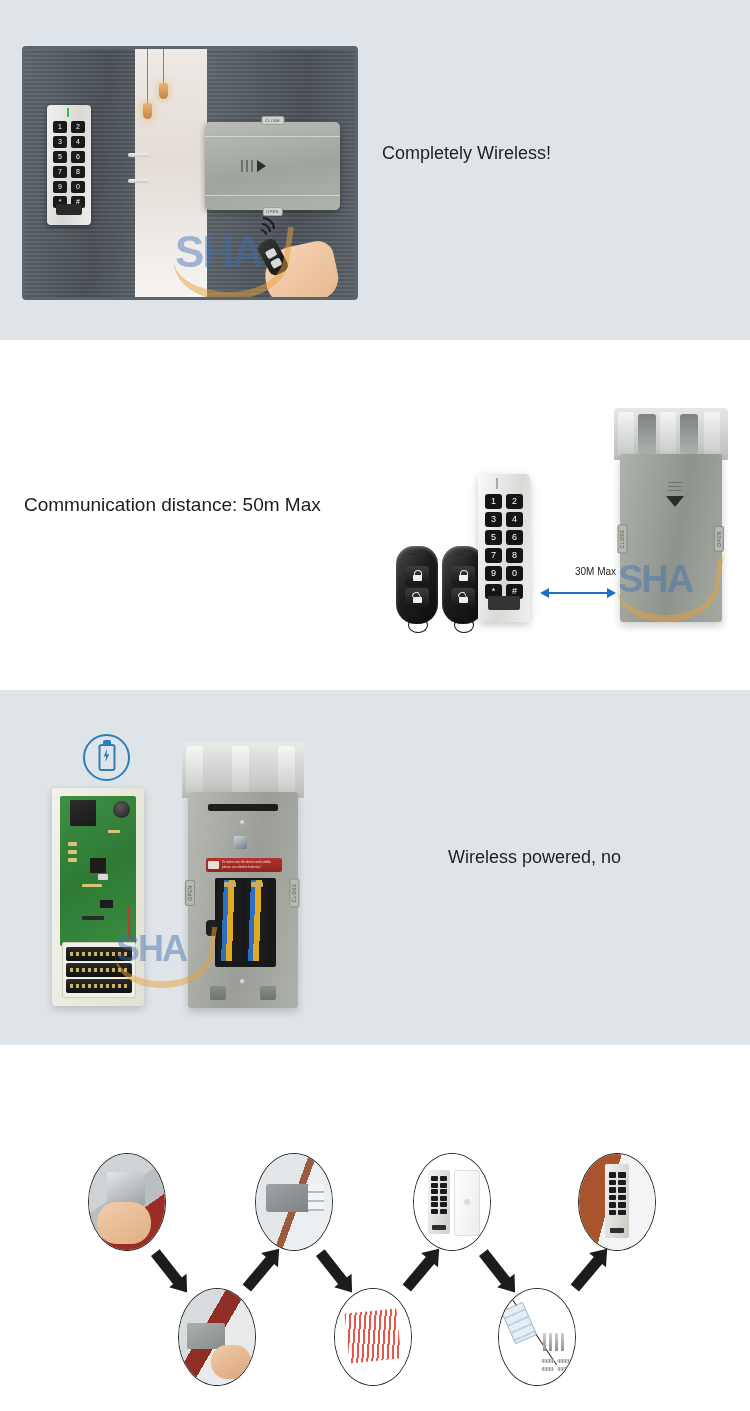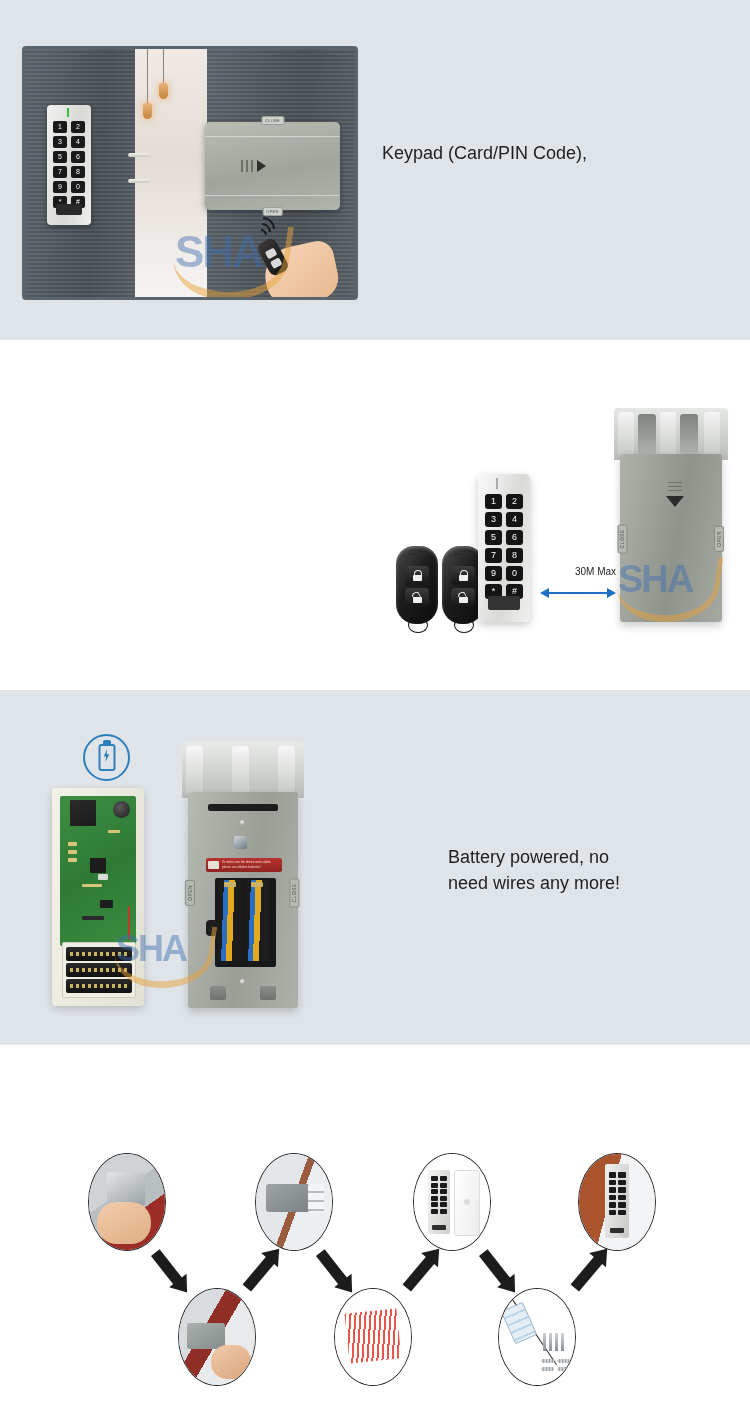--- a/index.html
+++ b/index.html
@@ -318,25 +318,26 @@
 
       <div class="wm" style="left:150px;top:178px;font-size:44px;">
         <span>SHA</span>
       </div>
       <div class="wm-swoosh" style="left:150px;top:170px;width:108px;height:74px;
           border-bottom:8px solid #e8a33d;border-right:6px solid #e8a33d;
           border-radius:0 0 60% 40%;transform:rotate(8deg);"></div>
     </div>
 
     <div class="hero-text">
-      <div>Keypad (Card/PIN Code),</div>
+      <div>Completely Wireless!</div>
     </div>
   </div>
 
   <div class="band band-white" id="sec-distance">
+    <div class="dist-text">Communication distance: 50m Max</div>
 
     <div class="fob" style="left:396px;top:206px;">
       <span class="slit"></span>
       <span class="btn b1">
           <span class="lk">
             <span class="shack"></span>
             <span class="body"></span>
           </span>
         </span>
       <span class="btn b2">
@@ -466,22 +467,21 @@
     </div>
     <div class="wm" style="left:-62px;top:186px;font-size:36px;">
       <span>SHA</span>
     </div>
     <div class="wm-swoosh" style="left:-62px;top:178px;width:92px;height:62px;
         border-bottom:7px solid #e8a33d;border-right:5px solid #e8a33d;
         border-radius:0 0 60% 40%;transform:rotate(8deg);"></div>
   </div>
 
   <div class="bat-text">
-    <div>Battery powered, no</div>
-    <div>need wires any more!</div>
+    <div>Wireless powered, no</div>
   </div>
 
   <div class="band band-white" id="sec-install"></div>
 
 
   <div class="oval ov-top" style="left:88px;">
     <div class="thumb t-hands">
         <span class="metal"></span>
       </div>
   </div>

